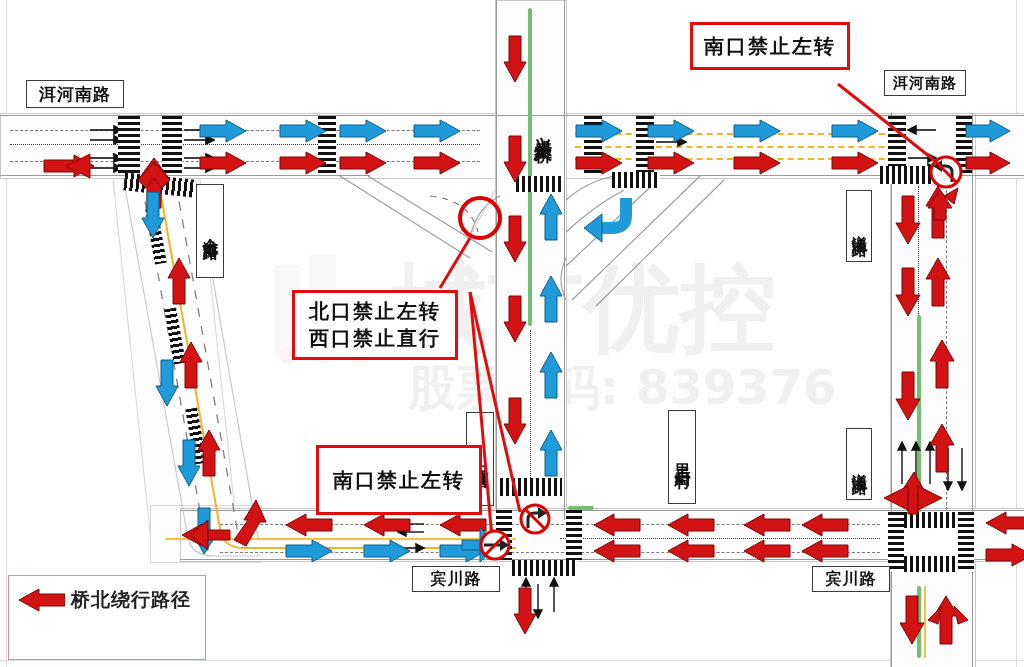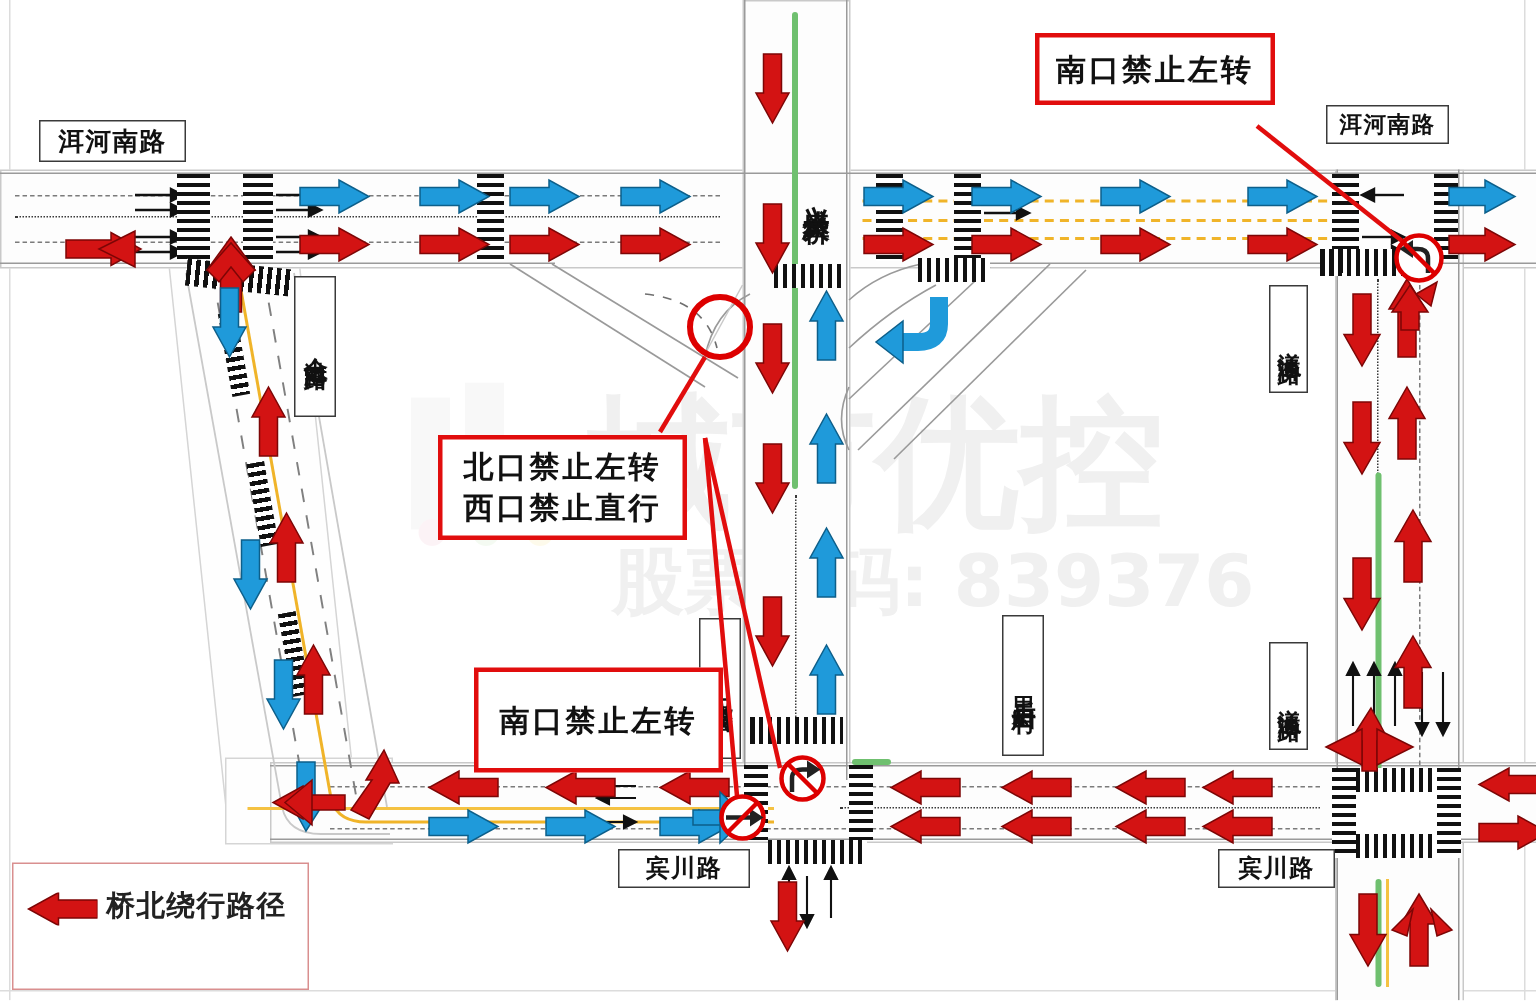--- a/index.html
+++ b/index.html
@@ -61,21 +61,21 @@
   .mk svg{display:block;overflow:visible;}
   
   .wm{position:absolute;z-index:2;color:#f0f0f0;font-weight:900;
       font-family:"DejaVu Sans","Liberation Sans",sans-serif;
       user-select:none;white-space:nowrap;}
   .wm-logo{position:absolute;z-index:2;opacity:.5;}
   
   #legend{position:absolute;left:8px;top:575px;width:198px;height:85px;
      border:1.5px solid #d98f8f;background:#fff;z-index:70;box-sizing:border-box;
      padding:7px 6px;}
-  .leg-row{display:flex;align-items:flex-end;height:34px;}
+  .leg-row{display:flex;align-items:center;height:34px;}
   .leg-txt{font-family:"DejaVu Sans","Liberation Sans",sans-serif;
      font-weight:700;font-size:19px;color:#222;letter-spacing:1px;margin-left:6px;}
   .frameline{position:absolute;background:#dcdcdc;z-index:1;}
   .prohib{position:absolute;z-index:59;}
 </style>
 </head>
 <body>
 
 <div id="stage">
 

